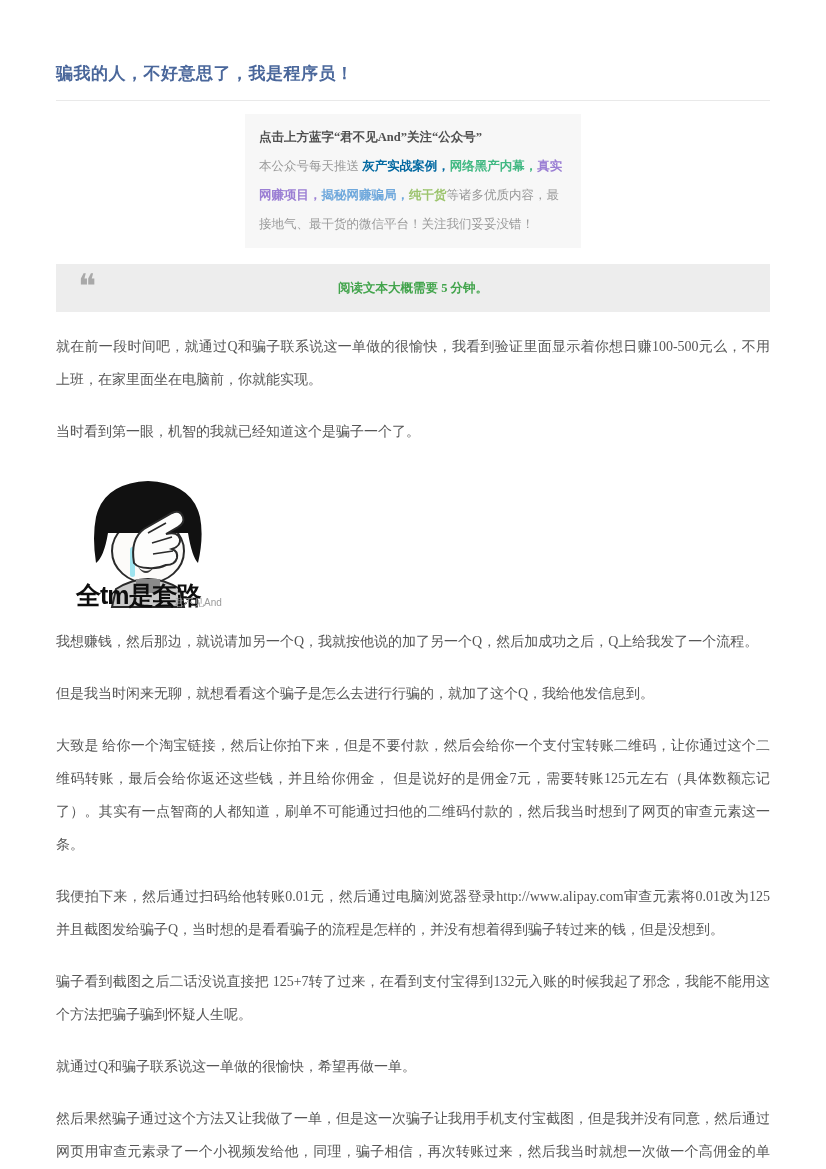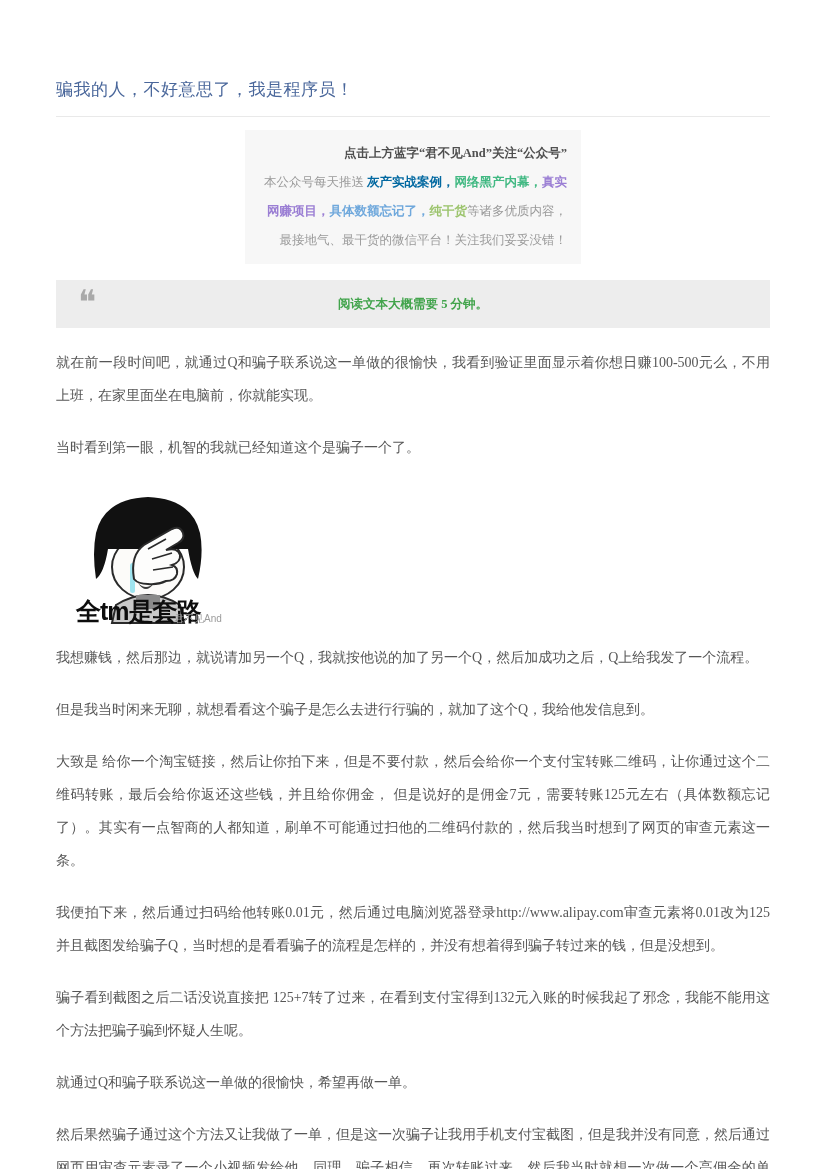--- a/index.html
+++ b/index.html
@@ -8,34 +8,34 @@
     width: 826px;
     height: 1169px;
     background: #ffffff;
     overflow: hidden;
     font-family: "Liberation Serif", "DejaVu Serif", serif;
   }
   .content { padding: 0 56px; }
 
   .page-title {
     margin: 0;
-    padding: 78px 0 15px;
+    padding: 62px 0 15px;
     font-size: 17px;
-    font-weight: normal;
+    font-weight: bold;
     color: #4a679b;
     border-bottom: 1px solid #e9e9e9;
     letter-spacing: 0.5px;
   }
 
   .promo-box {
     width: 336px;
     margin: 13px auto 0;
     background: #f7f7f7;
     padding: 9px 14px;
-    text-align: right;
+    text-align: left;
     font-size: 12.5px;
     line-height: 29px;
     color: #9a9a9a;
   }
   .promo-line1 { color: #4f4f4f; font-weight: bold; }
   .seg-gray   { color: #9a9a9a; }
   .seg-bold   { color: #0369a1; font-weight: bold; }
   .seg-green  { color: #42b983; font-weight: bold; }
   .seg-purple { color: #9b7fd4; font-weight: bold; }
   .seg-blue   { color: #6fa8dc; font-weight: bold; }
@@ -79,21 +79,21 @@
 </head>
 <body>
 
 <div class="content">
 
   <h1 class="page-title">骗我的人，不好意思了，我是程序员！</h1>
 
   <div class="promo-box">
     <div class="promo-line1">点击上方蓝字“君不见And”关注“公众号”</div>
     <div>
-      <span class="seg-gray">本公众号每天推送 </span><span class="seg-bold">灰产实战案例，</span><span class="seg-green">网络黑产内幕，</span><span class="seg-purple">真实网赚项目，</span><span class="seg-blue">具体数额忘记了，</span><span class="seg-lgreen">纯干货</span><span class="seg-gray">等诸多优质内容，最接地气、最干货的微信平台！关注我们妥妥没错！</span>
+      <span class="seg-gray">本公众号每天推送 </span><span class="seg-bold">灰产实战案例，</span><span class="seg-green">网络黑产内幕，</span><span class="seg-purple">真实网赚项目，</span><span class="seg-blue">揭秘网赚骗局，</span><span class="seg-lgreen">纯干货</span><span class="seg-gray">等诸多优质内容，最接地气、最干货的微信平台！关注我们妥妥没错！</span>
     </div>
   </div>
 
   <div class="quote-box">
     <span class="quote-mark">❝</span>
     <div class="quote-text">阅读文本大概需要 5 分钟。</div>
   </div>
 
   <div class="article">
 

